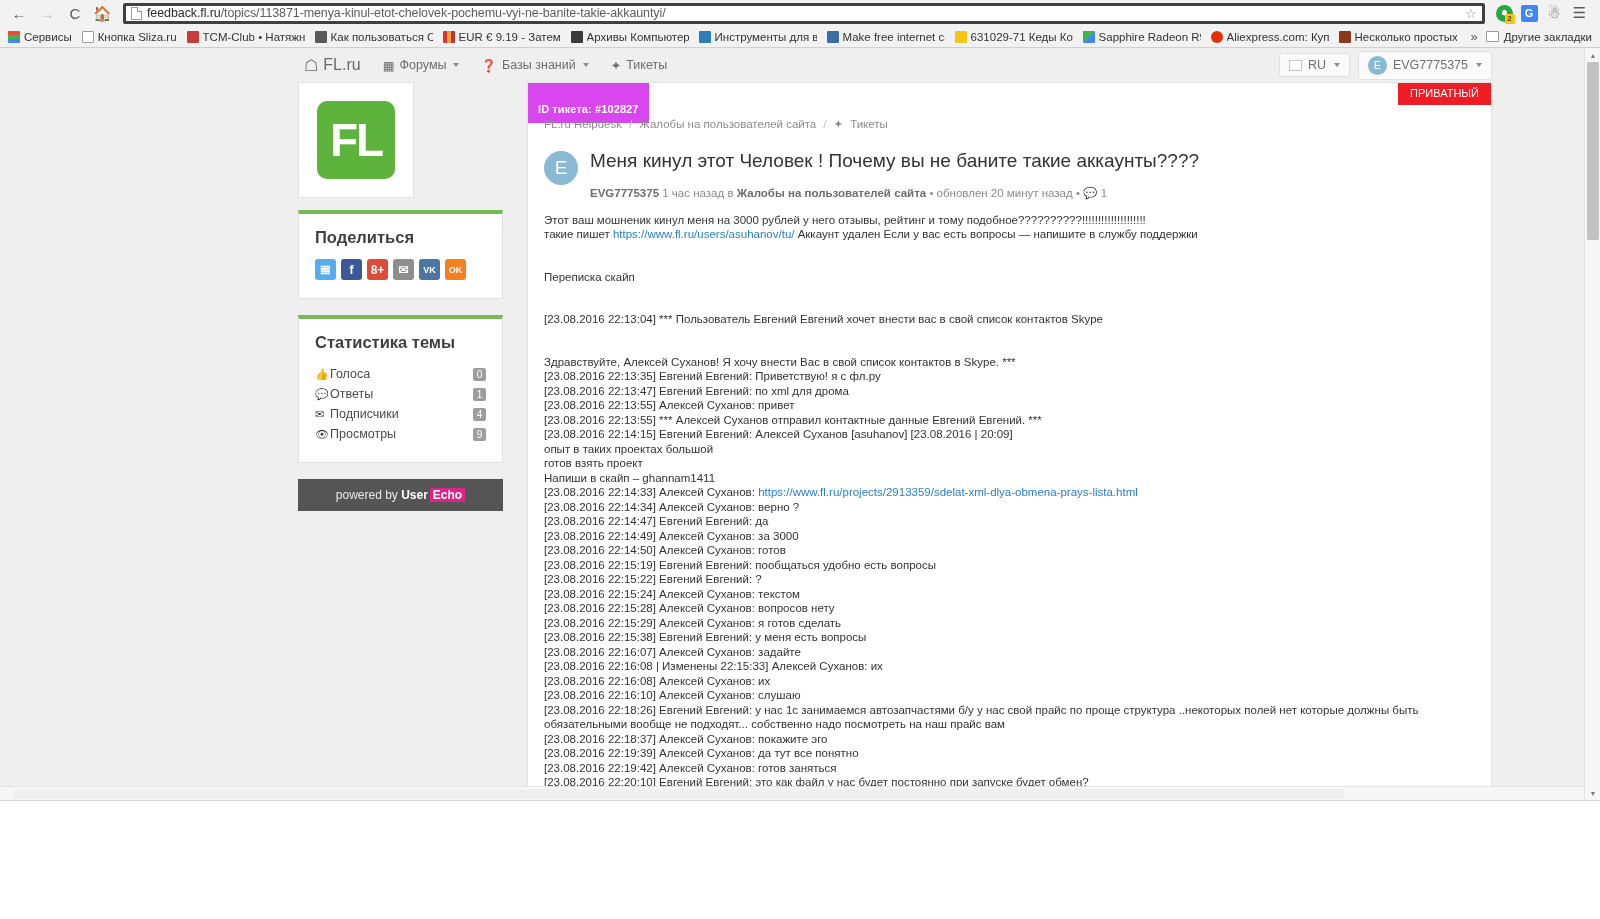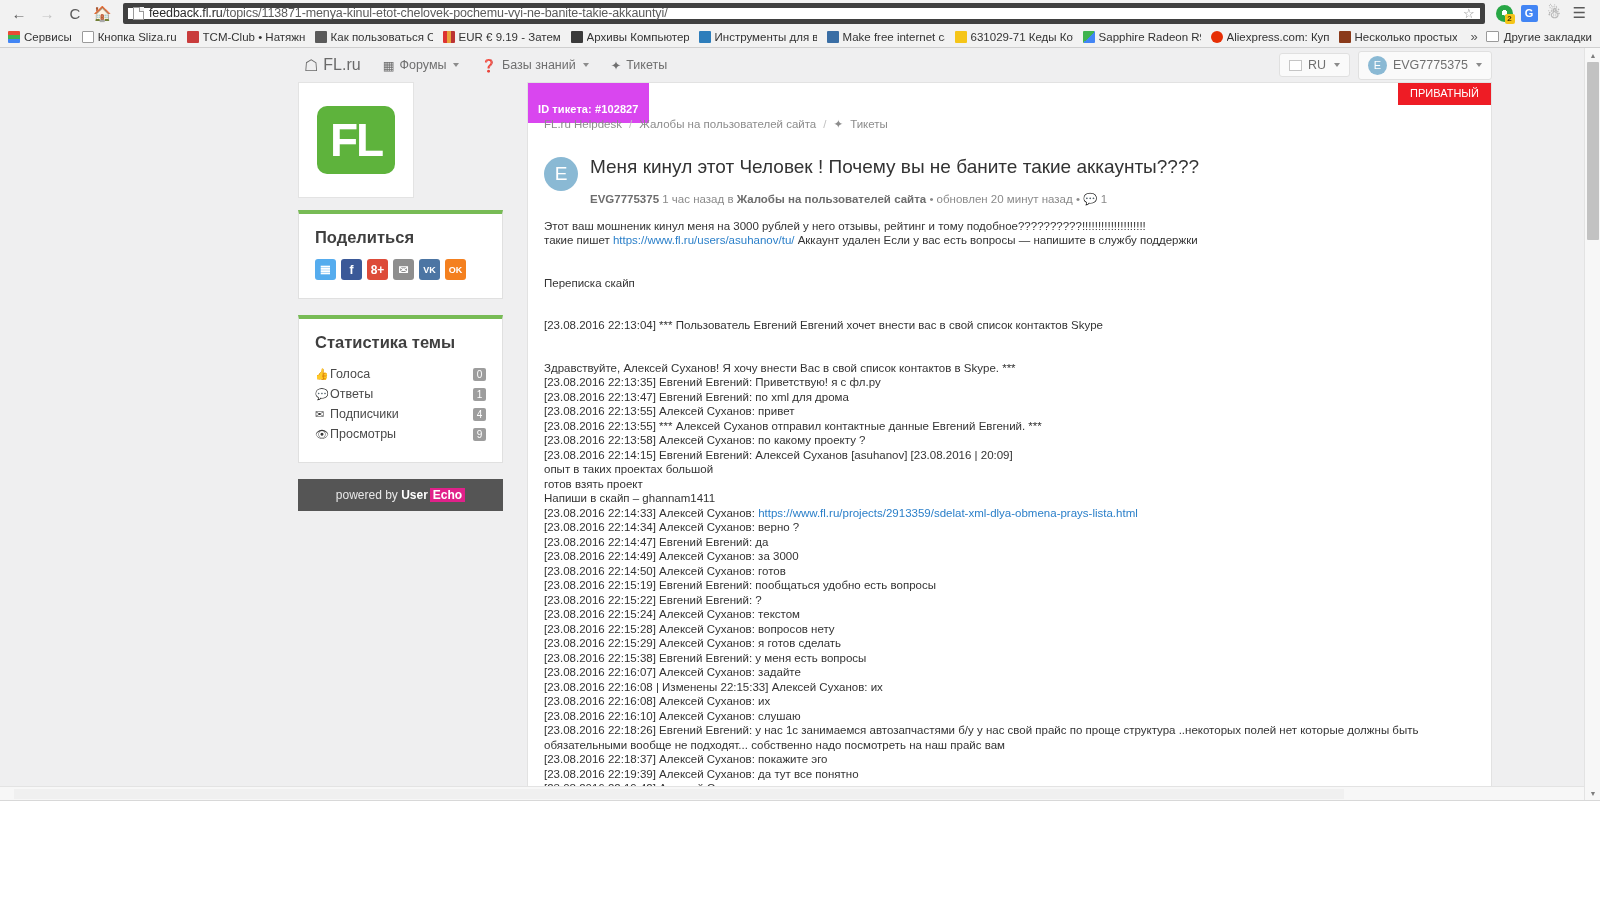--- a/index.html
+++ b/index.html
@@ -9,21 +9,21 @@
     background: #ffffff;
     overflow: hidden;
   }
 
   
   .browser { width: 1600px; height: 48px; background: #f2f2f2; border-bottom: 1px solid #cfcfcf; position: relative; }
   .navbar { height: 26px; display: flex; align-items: center; padding: 0 6px; gap: 2px; }
   .nav-btn { width: 26px; height: 24px; display: flex; align-items: center; justify-content: center;
              color: #5a5a5a; font-size: 15px; line-height: 1; }
   .nav-btn.disabled { color: #c2c2c2; }
-  .omnibox { flex: 1; height: 21px; background: #ffffff; border: 5px solid #404040; border-radius: 2px;
+  .omnibox { flex: 1; height: 21px; background: #ffffff; border: 3px solid #404040; border-radius: 2px;
              display: flex; align-items: center; padding: 0 5px; margin: 0 5px; position: relative; }
   .page-icon { width: 11px; height: 13px; border: 1px solid #9a9a9a; background:#fff; margin-right: 5px;
                position: relative; flex: 0 0 auto; }
   .page-icon:after { content:""; position:absolute; right:-1px; top:-1px; width:4px; height:4px;
                      background:#f2f2f2; border-left:1px solid #9a9a9a; border-bottom:1px solid #9a9a9a; }
   .url { font-size: 12.5px; color: #1a1a1a; white-space: nowrap; overflow: hidden; letter-spacing: -0.1px; }
   .url .host { color: #2b2b2b; }
   .url .path { color: #5c5c5c; }
   .star { margin-left: auto; font-size: 13px; color: #8d8d8d; padding-left: 6px; }
   .ext-icons { display: flex; align-items: center; gap: 8px; padding: 0 8px 0 4px; }
@@ -63,21 +63,21 @@
   .avatar-sm { width:19px; height:19px; border-radius:50%; background:#8ab9d4; color:#fff; font-size:11px;
                display:flex; align-items:center; justify-content:center; }
   .flag { width:13px; height:11px; background:#fff; border:1px solid #c5c5c5; }
 
   .content { display: flex; padding: 0 20px 0 298px; gap: 24px; align-items: flex-start; }
 
   
   .sidebar { width: 205px; flex: 0 0 205px; }
   .logo-card { width: 116px; height: 116px; background:#fff; border:1px solid #e3e3e3; display:flex;
                align-items:center; justify-content:center; margin-bottom: 12px; }
-  .logo-sq { width: 78px; height: 68px; background:#5eb33c; border-radius:10px; color:#fff; font-size: 46px;
+  .logo-sq { width: 78px; height: 78px; background:#5eb33c; border-radius:10px; color:#fff; font-size: 46px;
              font-weight: bold; display:flex; align-items:center; justify-content:center; letter-spacing:-2px;
              font-family:"Liberation Sans", sans-serif; }
   .panel { background:#fff; border:1px solid #e0e0e0; border-top: 4px solid #77bb55; margin-bottom: 16px; padding: 14px 16px 18px; }
   .panel h3 { font-size: 16.5px; font-weight: bold; color: #3f3f3f; margin-bottom: 12px; }
   .share-row { display:flex; gap: 5px; }
   .sbtn { width: 21px; height: 21px; border-radius: 3px; color:#fff; font-size: 12px; font-weight:bold;
           display:flex; align-items:center; justify-content:center; }
   .s-tw { background:#55acee; } .s-fb { background:#3b5998; } .s-gp { background:#dd4b39; }
   .s-ml { background:#8e8e8e; } .s-vk { background:#4c75a3; } .s-ok { background:#f4801f; }
   .stat-row { display:flex; align-items:center; font-size: 12.5px; color:#4a4a4a; padding: 3px 0; }
@@ -87,21 +87,21 @@
   .powered { background:#555; color:#e8e8e8; text-align:center; padding: 9px 0; font-size: 12px; }
   .ue { background:#e0218a; color:#fff; padding: 0 3px; font-weight:bold; margin-left:2px; }
   .ue-w { color:#fff; font-weight:bold; }
 
   
   .main { flex: 1; background:#fff; border:1px solid #e2e2e2; min-height: 680px; }
   .ticket-bar { height: 22px; background:#fff; display:flex; align-items:stretch; }
   .tid { background:#d946ef; color:#fff; font-size: 11px; font-weight: bold; padding: 20px 10px; letter-spacing:0.1px;}
   .tprivate { background:#ee1c25; color:#fff; font-size: 11px; padding: 4px 12px; margin-left:auto; }
   .body { padding: 12px 16px 20px; }
-  .crumbs { font-size: 11.5px; color:#8c8c8c; margin-bottom: 24px; display:flex; align-items:center; gap:7px; }
+  .crumbs { font-size: 11.5px; color:#8c8c8c; margin-bottom: 18px; display:flex; align-items:center; gap:7px; }
   .crumbs a { color:#8c8c8c; text-decoration:none; }
   .sep { color:#c0c0c0; }
   .title-row { display:flex; gap: 12px; align-items:flex-start; }
   .avatar-lg { width: 34px; height: 34px; border-radius:50%; background:#8ab9d4; color:#fff; font-size: 19px;
                display:flex; align-items:center; justify-content:center; flex:0 0 auto; margin-top:2px;}
   .ttitle { font-size: 19px; color:#333; font-weight: normal; line-height: 1.25; }
   .tmeta { font-size: 11.5px; color:#8a8a8a; margin-top: 13px; }
   .tmeta b { color:#6d6d6d; }
   .post { font-size: 11.5px; color:#333; line-height: 14.5px; margin-top: 13px; }
   .post p { margin: 0; }
@@ -325,21 +325,20 @@
             <div class="gap-s"></div>
 
             <p class="chat-line">[23.08.2016 22:13:04] *** Пользователь Евгений Евгений хочет внести вас в свой список контактов Skype</p>
             <div class="gap"></div>
             <div class="gap-s"></div>
             <p class="chat-line">Здравствуйте, Алексей Суханов! Я хочу внести Вас в свой список контактов в Skype. ***</p>
             <p class="chat-line">[23.08.2016 22:13:35] Евгений Евгений: Приветствую! я с фл.ру</p>
             <p class="chat-line">[23.08.2016 22:13:47] Евгений Евгений: по xml для дрома</p>
             <p class="chat-line">[23.08.2016 22:13:55] Алексей Суханов: привет</p>
             <p class="chat-line">[23.08.2016 22:13:55] *** Алексей Суханов отправил контактные данные Евгений Евгений. ***</p>
-            <p class="chat-line">[23.08.2016 22:13:58] Алексей Суханов: по какому проекту ?</p>
             <p class="chat-line">[23.08.2016 22:14:15] Евгений Евгений: Алексей Суханов [asuhanov] [23.08.2016 | 20:09]</p>
             <p class="chat-line">опыт в таких проектах большой</p>
             <p class="chat-line">готов взять проект</p>
             <p class="chat-line">Напиши в скайп – ghannam1411</p>
 
             <p class="chat-line"><span>[23.08.2016 22:14:33] Алексей Суханов: </span><a class="lnk" href="#">https://www.fl.ru/projects/2913359/sdelat-xml-dlya-obmena-prays-lista.html</a></p>
 
             <p class="chat-line">[23.08.2016 22:14:34] Алексей Суханов: верно ?</p>
             <p class="chat-line">[23.08.2016 22:14:47] Евгений Евгений: да</p>
             <p class="chat-line">[23.08.2016 22:14:49] Алексей Суханов: за 3000</p>

